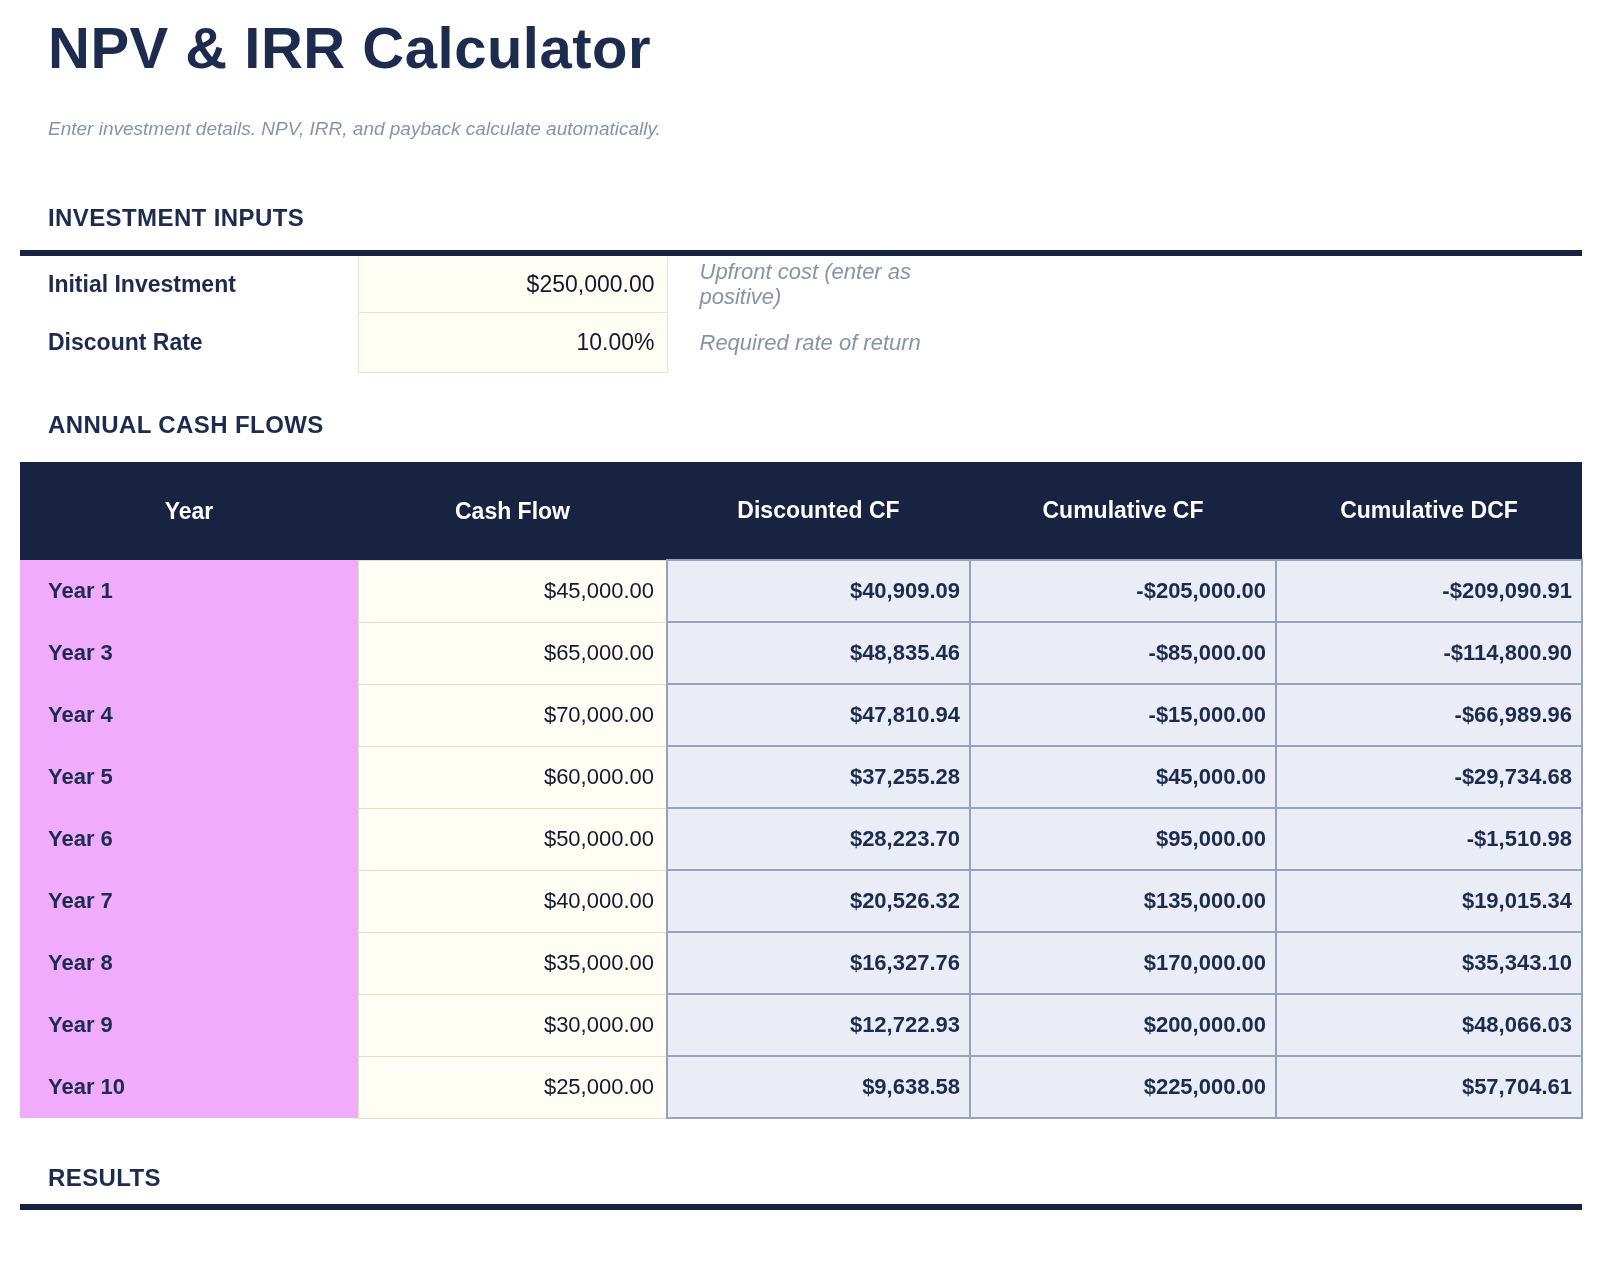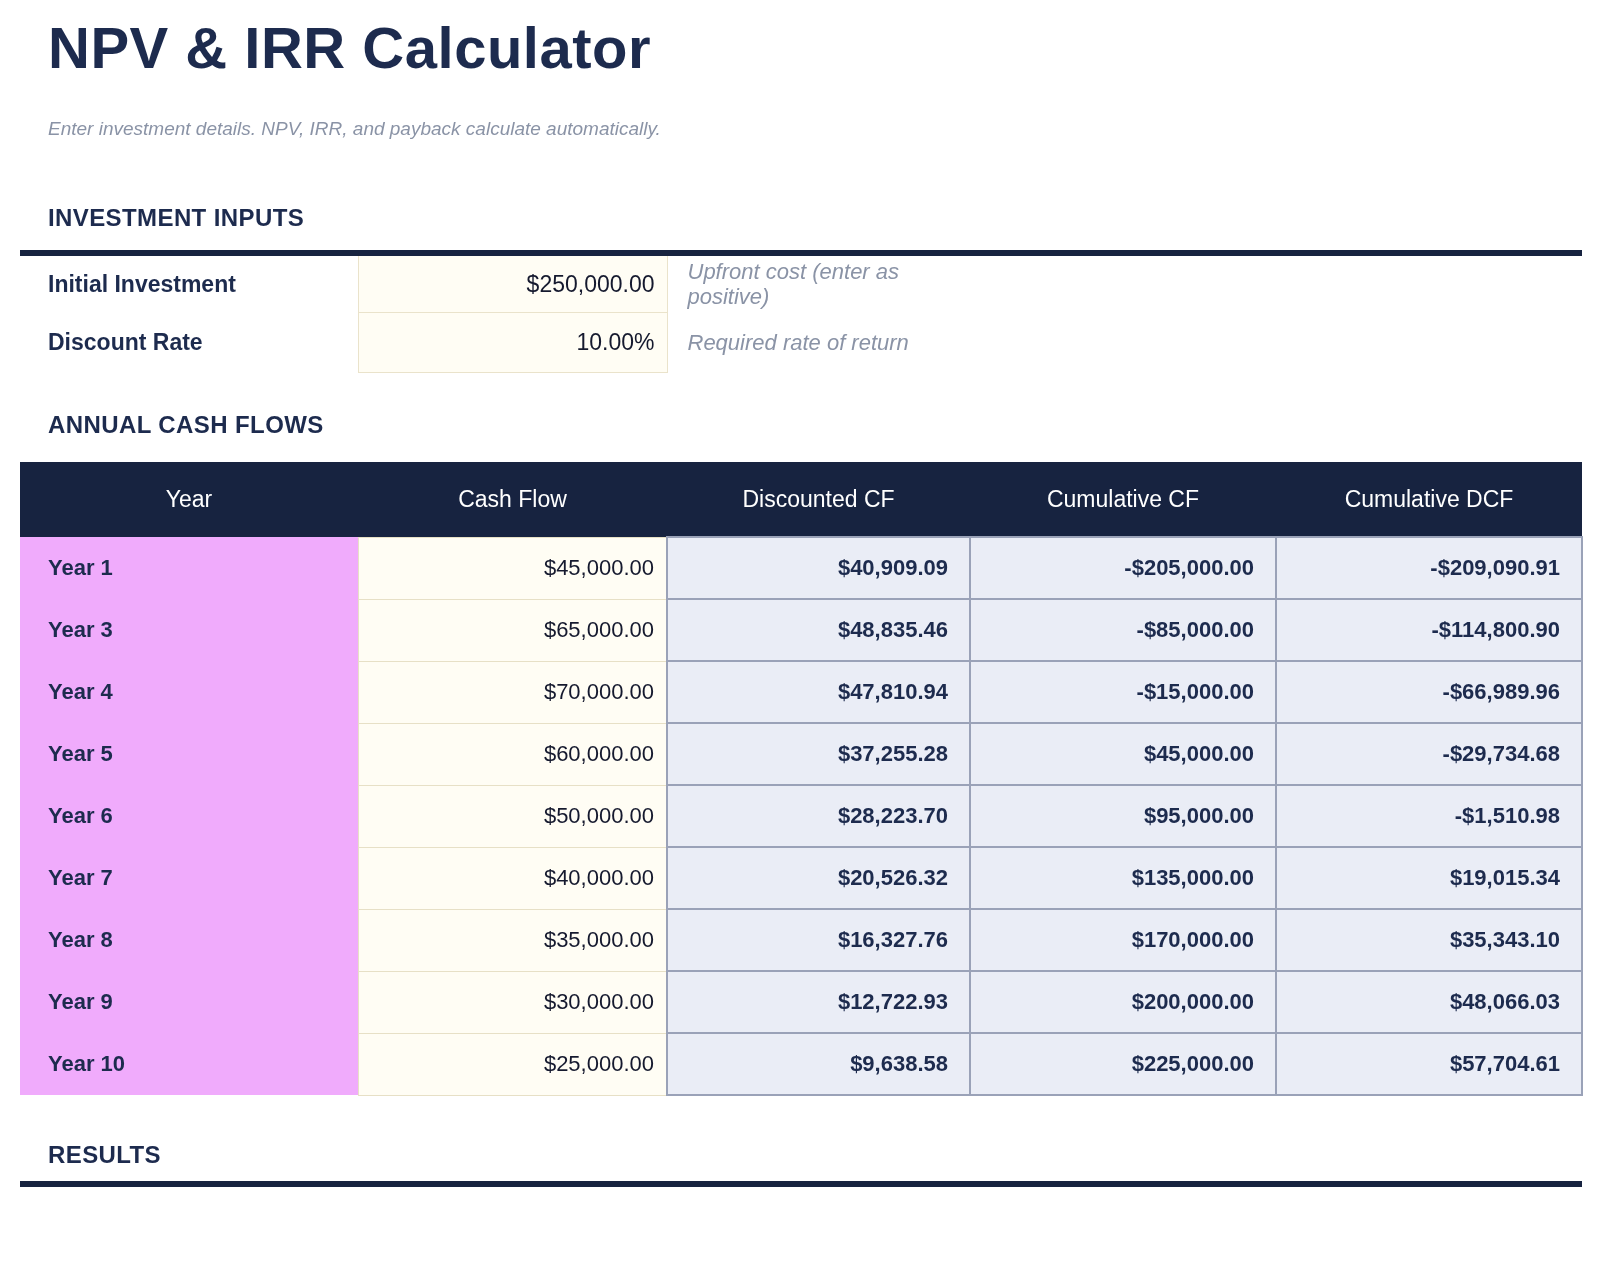--- a/index.html
+++ b/index.html
@@ -58,41 +58,41 @@
     width: 309px;
     background: #fffdf4;
     border: 1px solid #eae3cb;
     text-align: right;
     padding-right: 12px;
     font-size: 23px;
     color: #15192e;
   }
   td.input-note {
     width: 290px;
-    padding-left: 20px;
+    padding-left: 32px;
     font-size: 22px;
     font-style: italic;
     color: #8a93a6;
     line-height: 1.15;
   }
   td.input-filler { width: auto; }
 
   
   table.cf-table {
     width: 100%;
     margin-top: 23px;
     border-collapse: collapse;
     table-layout: fixed;
   }
   table.cf-table th {
-    height: 75px;
+    height: 98px;
     background: #172340;
     color: #ffffff;
     font-size: 23px;
-    font-weight: normal;
+    font-weight: bold;
     text-align: center;
     vertical-align: middle;
   }
   table.cf-table td { height: 62px; font-size: 22px; vertical-align: middle; }
   col.col-year { width: 338px; }
   col.col-cf   { width: 309px; }
   col.col-dcf  { width: 303px; }
   col.col-ccf  { width: 306px; }
   col.col-cdcf { width: 306px; }
   td.year-cell {
@@ -105,21 +105,21 @@
     background: #fffdf4;
     border: 1px solid #e7e0c6;
     text-align: right;
     padding-right: 12px;
     color: #15192e;
   }
   td.calc-cell {
     background: #eaedf6;
     border: 2px solid #9aa2b8;
     text-align: right;
-    padding-right: 21px;
+    padding-right: 9px;
     font-weight: bold;
     color: #1d2b4e;
   }
 
   
   .results-rule {
     margin-top: 12px;
     border-top: 6px solid #172340;
     height: 0;
   }

